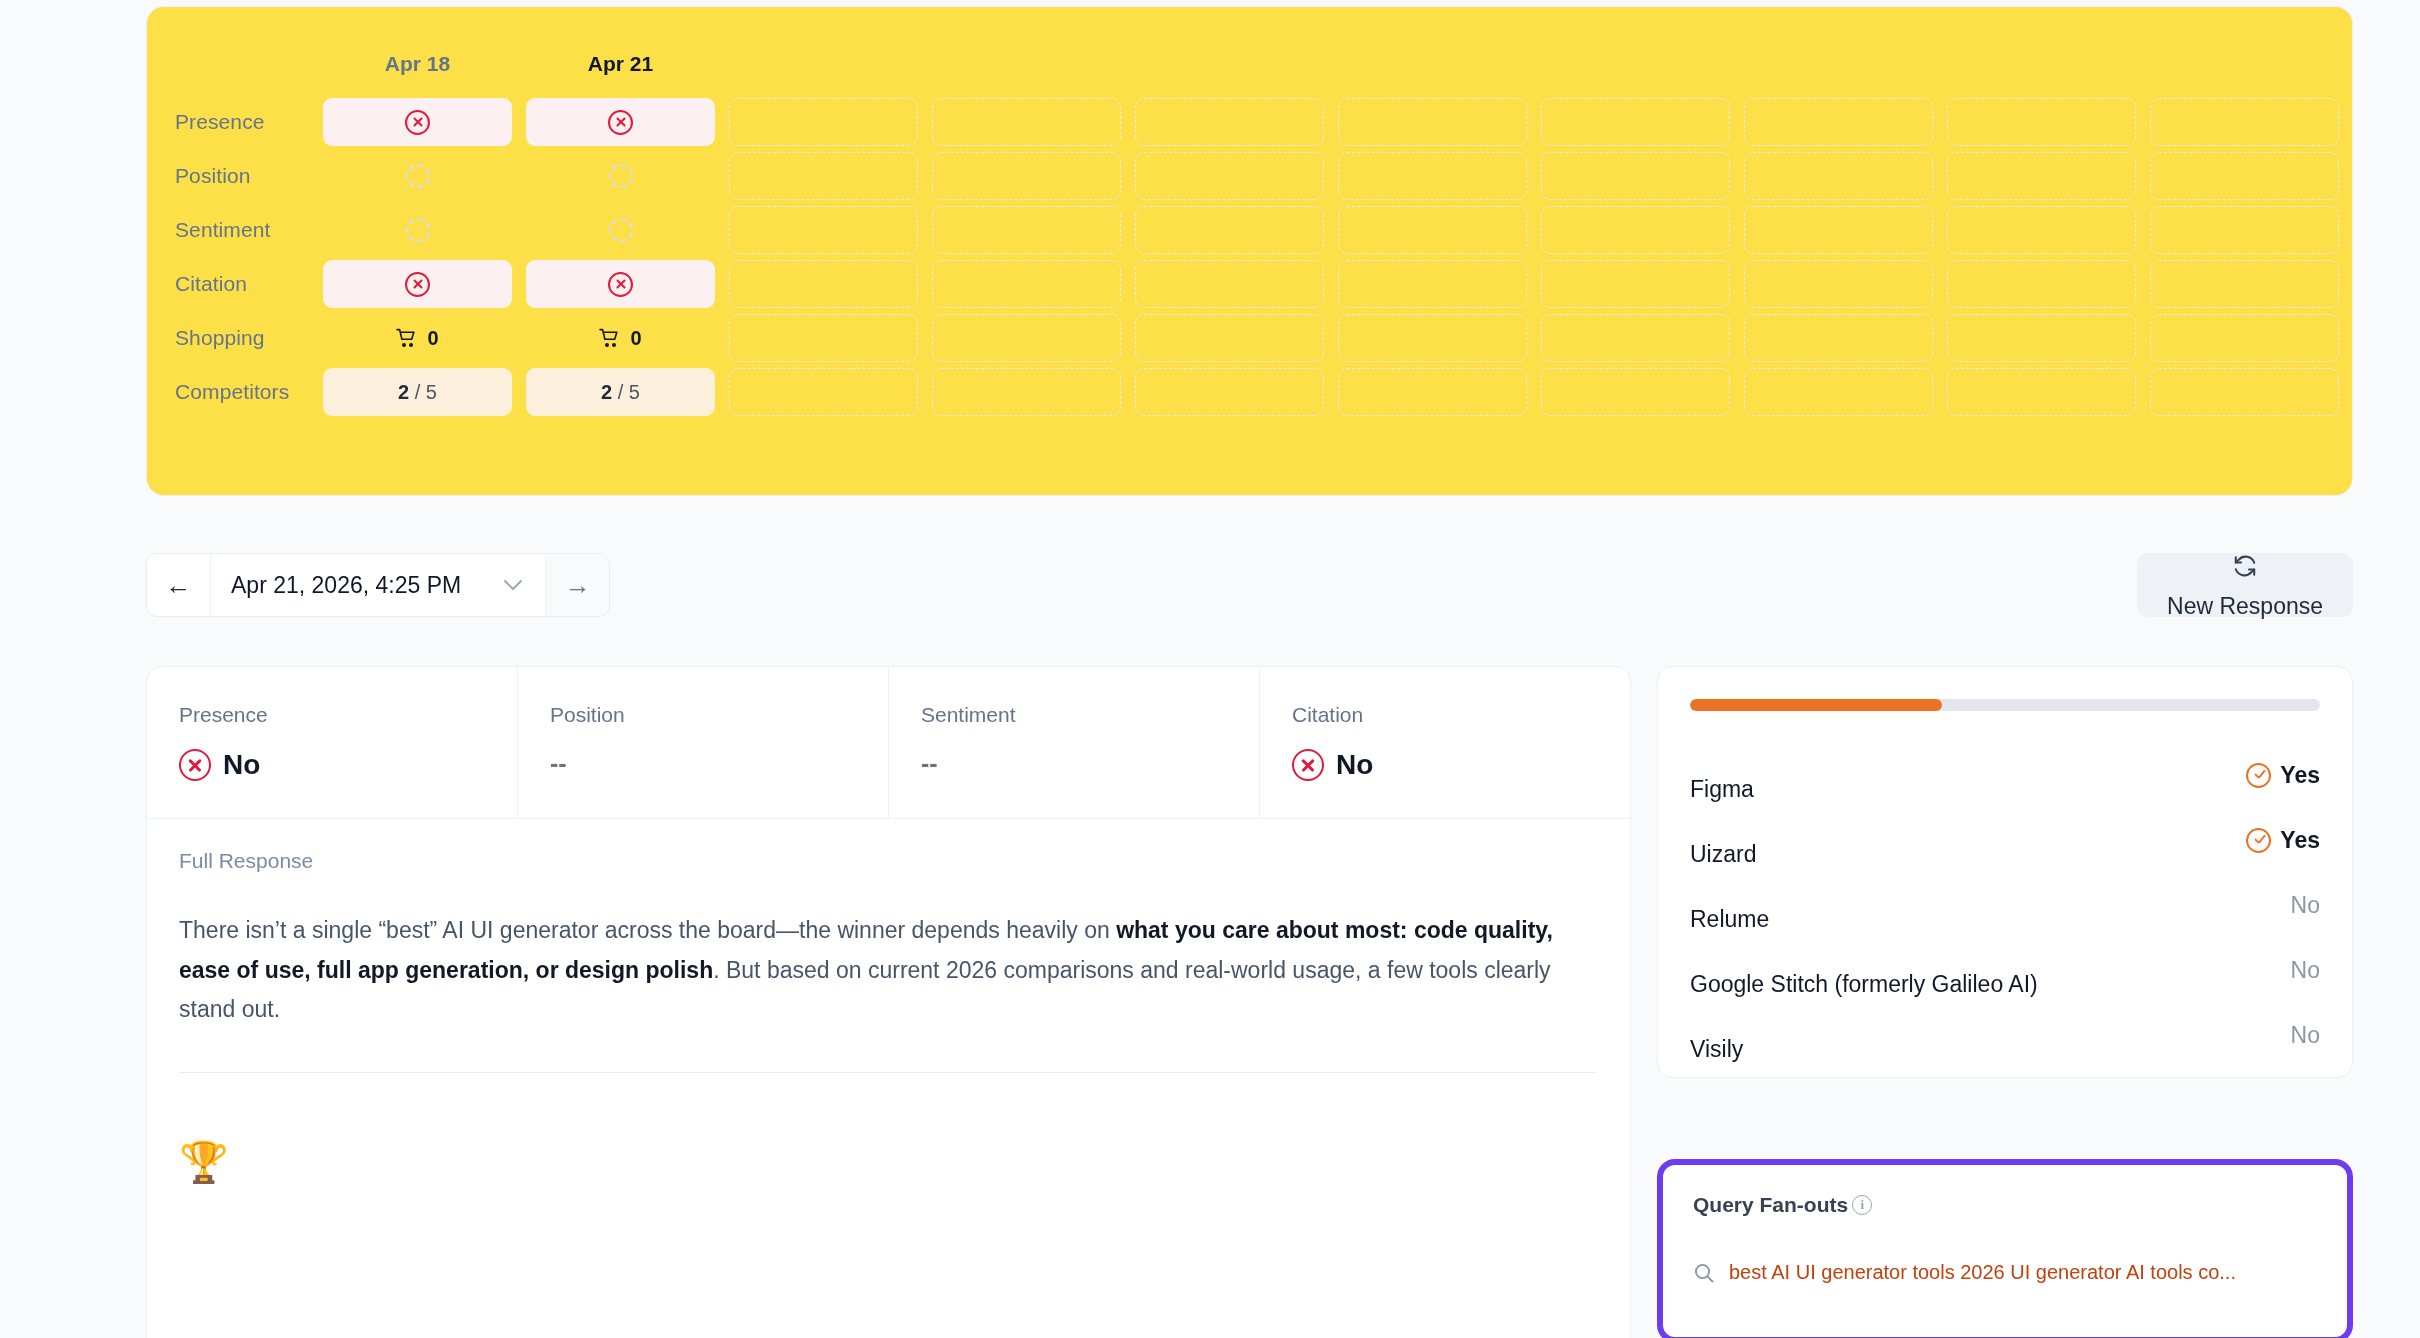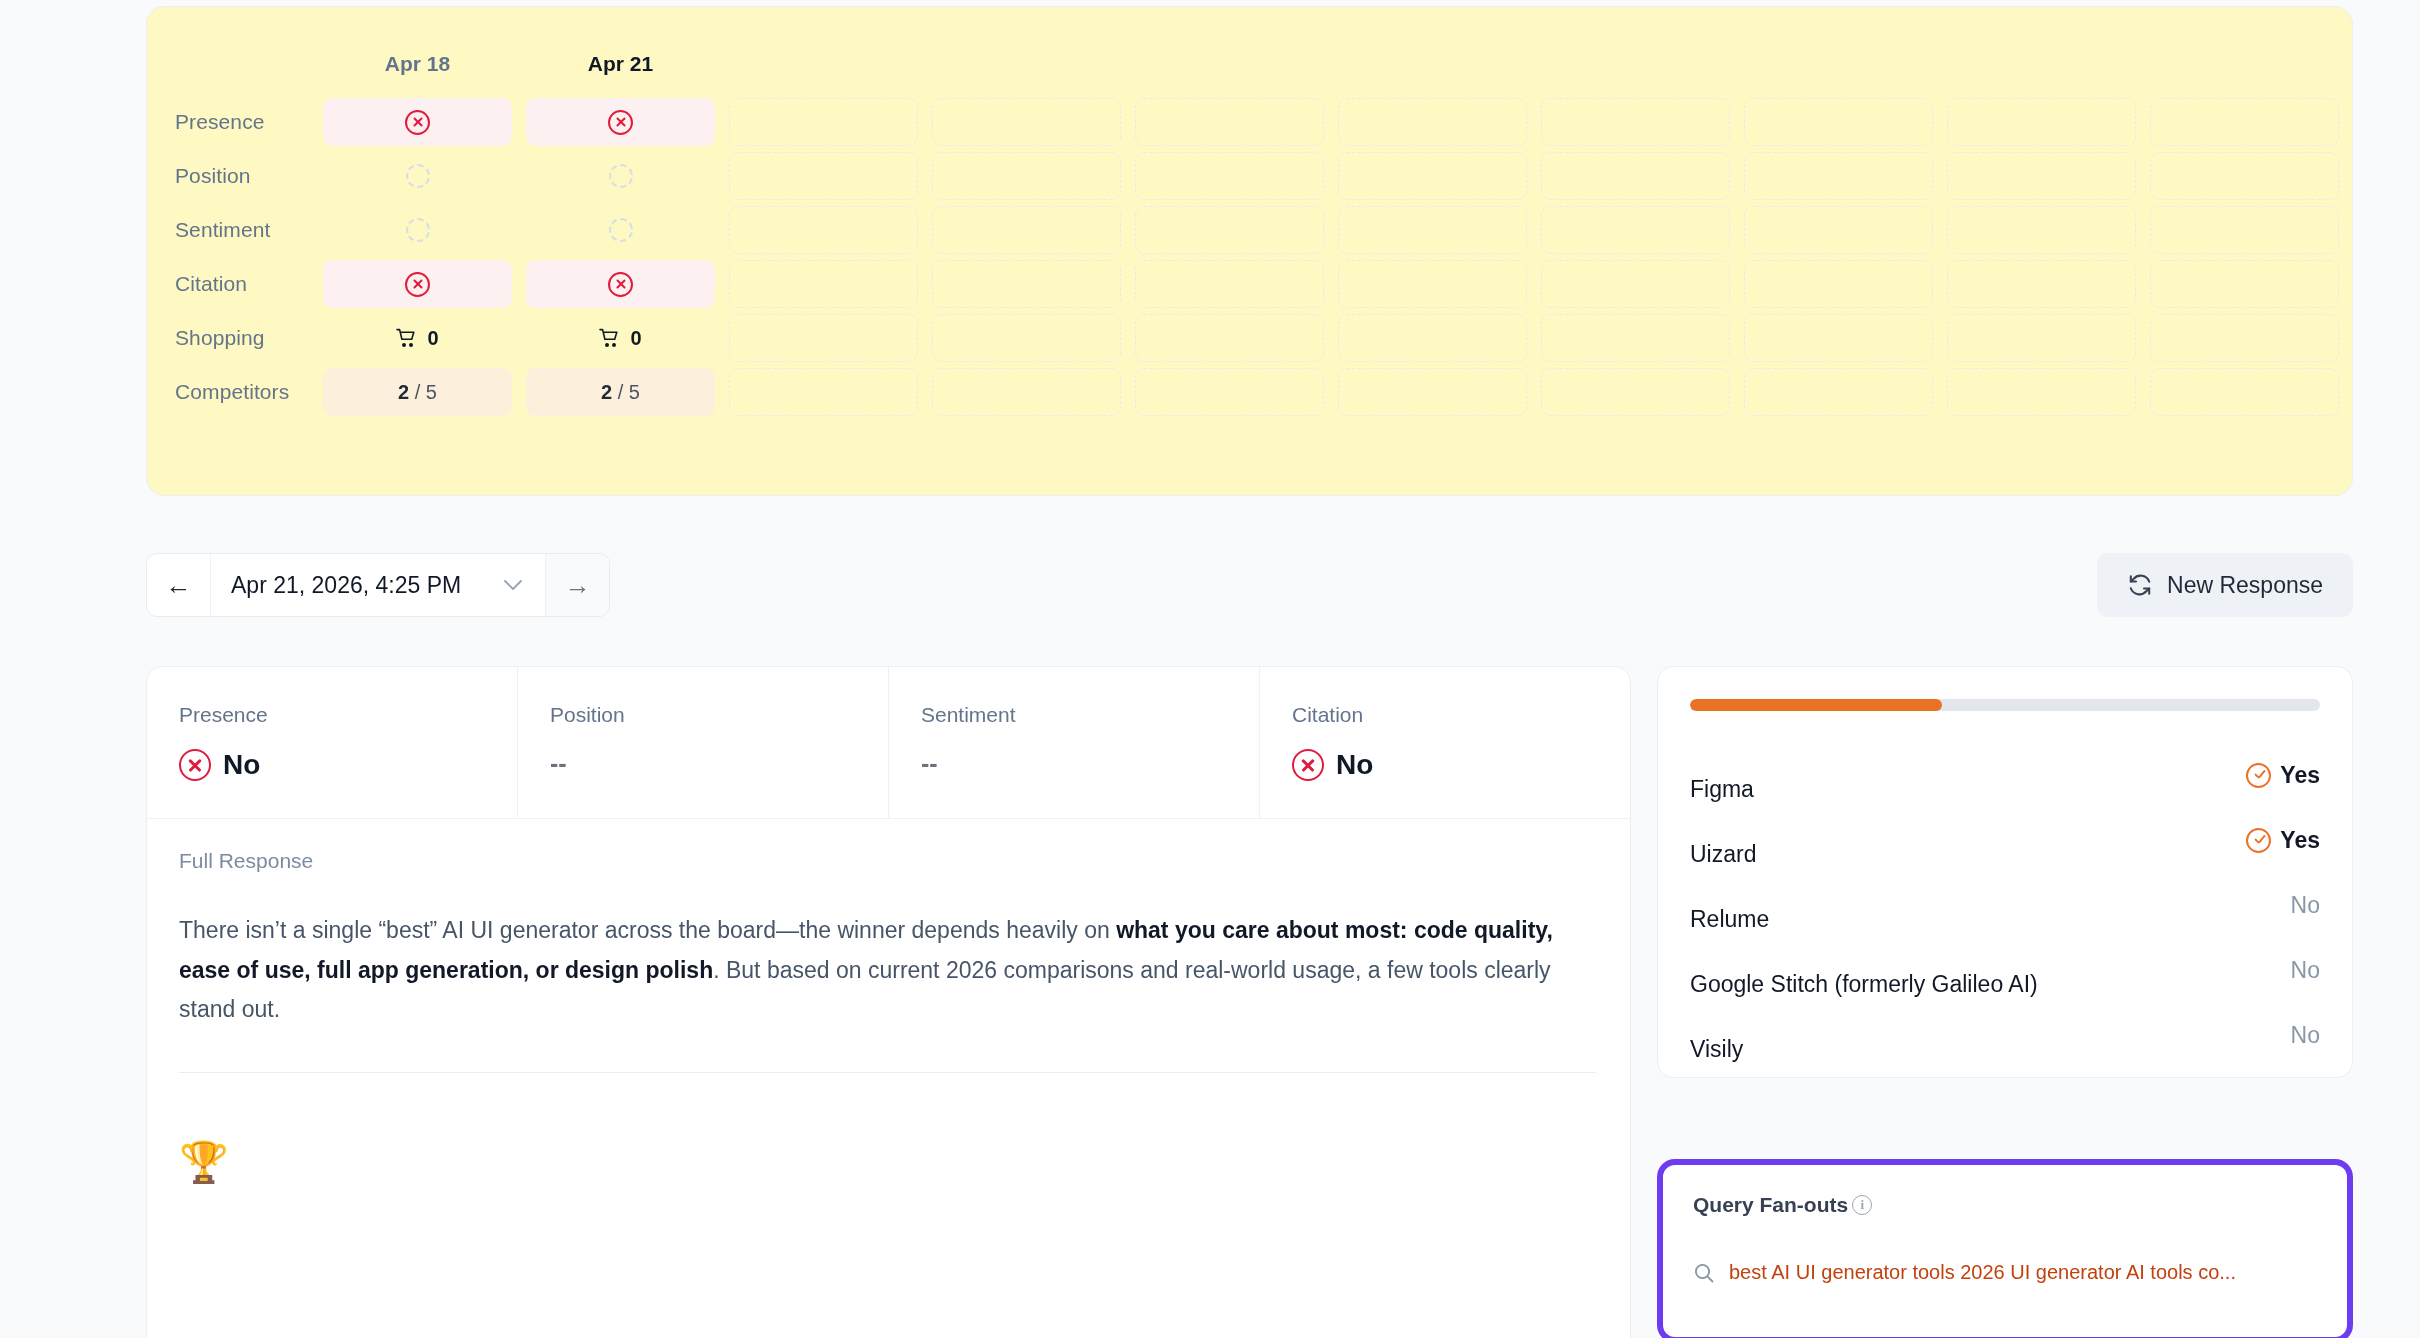--- a/index.html
+++ b/index.html
@@ -8,21 +8,21 @@
     background: #f8fafc;
     font-family: "Liberation Sans", sans-serif;
     overflow: hidden;
   }
   .page { position: relative; width: 2420px; height: 1338px; }
 
   
   .matrix-card {
     position: absolute; left: 146px; top: 6px;
     width: 2207px; height: 490px;
-    background: #fef9c3;
+    background: #fde047;
     border: 1px solid #eceff3;
     border-radius: 18px;
   }
   .matrix-grid {
     position: absolute; left: 0; top: 0; right: 0; bottom: 0;
     padding: 26px 22px 20px 26px;
   }
   .mx-row { display: flex; align-items: center; height: 54px; }
   .mx-row.header { height: 62px; }
   .mx-label {
@@ -94,21 +94,21 @@
   .dmid-text { font-size: 23px; color: #111827; white-space: nowrap; }
   .chev { color: #94a3b8; font-size: 19px; }
   .arrow-glyph { color: #1f2937; font-size: 26px; line-height: 1; }
   .arrow-glyph.muted { color: #6b7280; }
 
   .newresp {
     position: absolute; right: 67px; top: 553px;
     height: 64px; display: flex; align-items: center; gap: 14px;
     padding: 0 30px; border-radius: 11px;
     background: #eef1f6; cursor: pointer;
-    font-size: 23px; color: #1f2937; font-weight: 500;
+    font-size: 23px; color: #1f2937; font-weight: 500; flex-direction: column;
   }
 
   
   .resp-card {
     position: absolute; left: 146px; top: 666px;
     width: 1485px; height: 700px;
     background: #ffffff;
     border: 1px solid #eceff3;
     border-radius: 16px 16px 0 0;
     overflow: hidden;

